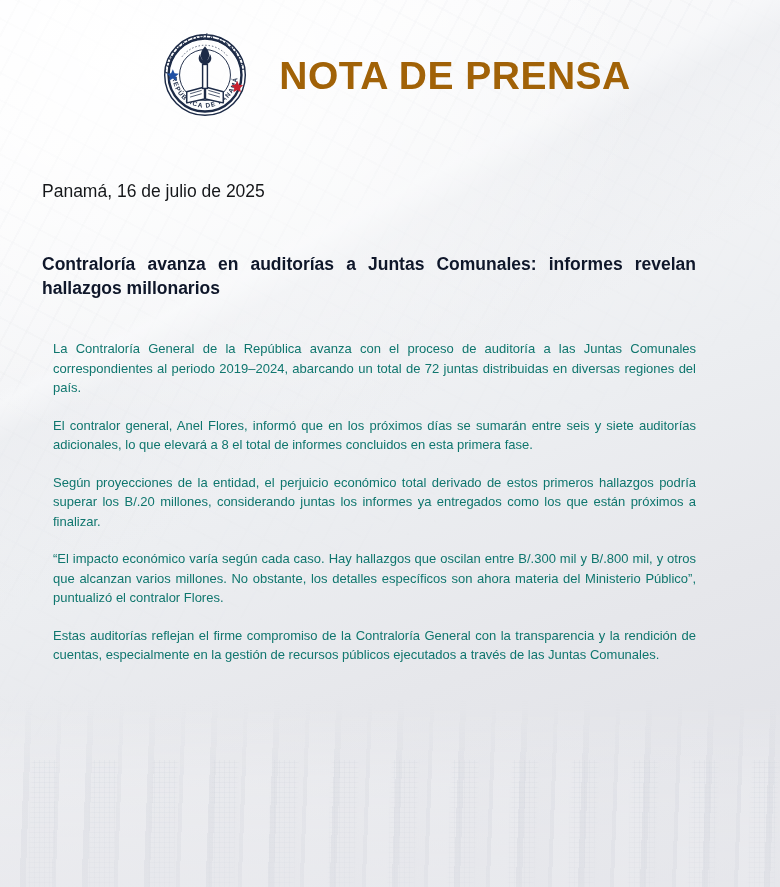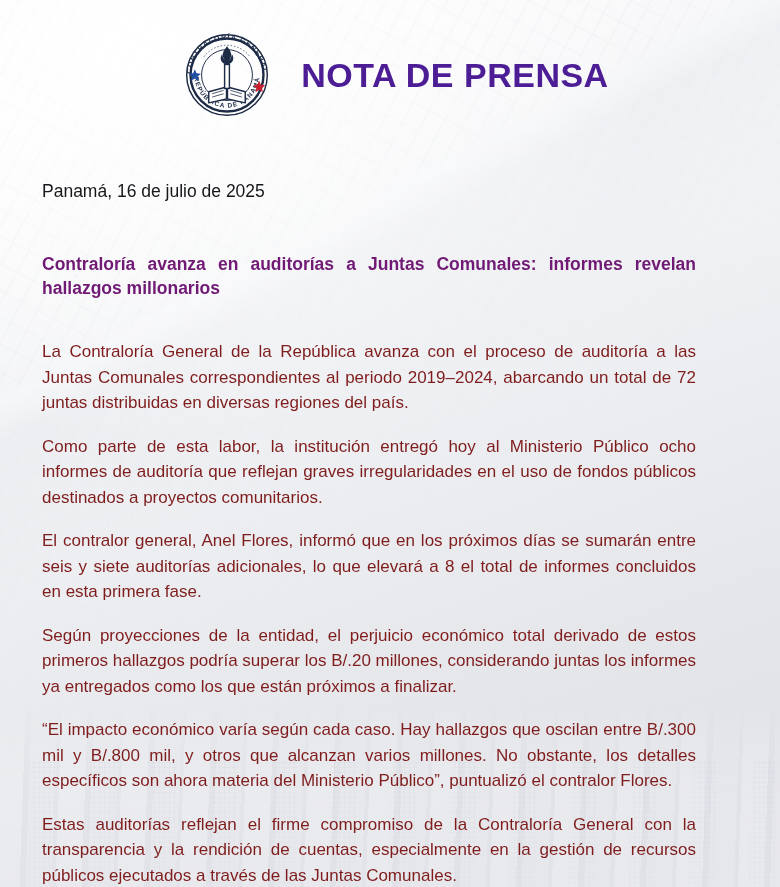--- a/index.html
+++ b/index.html
@@ -126,60 +126,60 @@
   }
 
   .seal {
     width: 96px;
     height: 96px;
     flex: none;
     display: block;
   }
 
   .header-title {
-    font-size: 34px;
+    font-size: 39px;
     font-weight: bold;
     letter-spacing: 0.5px;
-    color: #4c1d95;
+    color: #a16207;
     white-space: nowrap;
     line-height: 1;
   }
 
   
   .doc {
     position: relative;
     padding: 0 84px 0 42px;
   }
 
   .dateline {
     font-size: 17.5px;
     color: #15171a;
     margin-top: 30px;
     line-height: 1.35;
   }
 
   .headline {
     font-size: 17.5px;
     font-weight: bold;
-    color: #701a75;
+    color: #0f172a;
     text-align: justify;
     line-height: 1.42;
     margin-top: 48px;
   }
 
   .body-block {
     margin-top: 38px;
   }
 
   .para {
-    font-size: 17px;
-    color: #7f1d1d;
+    font-size: 13px;
+    color: #0f766e;
     text-align: justify;
     line-height: 1.5;
-    margin: 0 0 18px 0;
+    margin: 0 0 18px 11px;
   }
   .para:last-child {
     margin-bottom: 0;
   }
 </style>
 </head>
 <body>
 
 <div id="page">
 
@@ -231,21 +231,20 @@
   </div>
 
   <div class="doc">
 
     <div class="dateline">Panamá, 16 de julio de 2025</div>
 
     <div class="headline">Contraloría avanza en auditorías a Juntas Comunales: informes revelan hallazgos millonarios</div>
 
     <div class="body-block">
       <p class="para">La Contraloría General de la República avanza con el proceso de auditoría a las Juntas Comunales correspondientes al periodo 2019–2024, abarcando un total de 72 juntas distribuidas en diversas regiones del país.</p>
-      <p class="para">Como parte de esta labor, la institución entregó hoy al Ministerio Público ocho informes de auditoría que reflejan graves irregularidades en el uso de fondos públicos destinados a proyectos comunitarios.</p>
       <p class="para">El contralor general, Anel Flores, informó que en los próximos días se sumarán entre seis y siete auditorías adicionales, lo que elevará a 8 el total de informes concluidos en esta primera fase.</p>
       <p class="para">Según proyecciones de la entidad, el perjuicio económico total derivado de estos primeros hallazgos podría superar los B/.20 millones, considerando juntas los informes ya entregados como los que están próximos a finalizar.</p>
       <p class="para">“El impacto económico varía según cada caso. Hay hallazgos que oscilan entre B/.300 mil y B/.800 mil, y otros que alcanzan varios millones. No obstante, los detalles específicos son ahora materia del Ministerio Público”, puntualizó el contralor Flores.</p>
       <p class="para">Estas auditorías reflejan el firme compromiso de la Contraloría General con la transparencia y la rendición de cuentas, especialmente en la gestión de recursos públicos ejecutados a través de las Juntas Comunales.</p>
     </div>
 
   </div>
 </div>
 
 </body></html>

